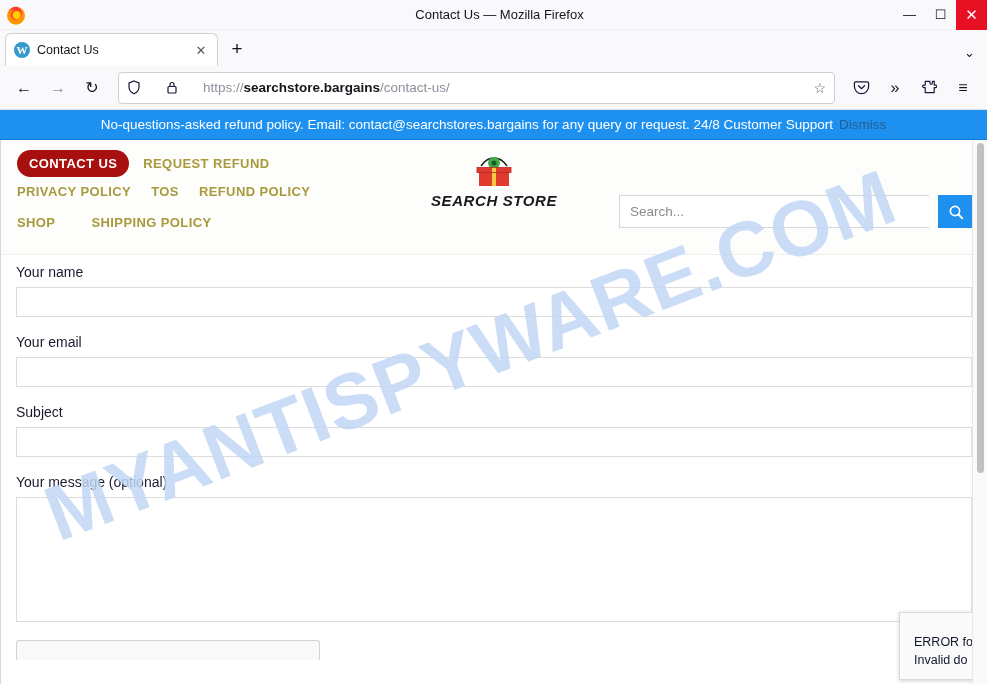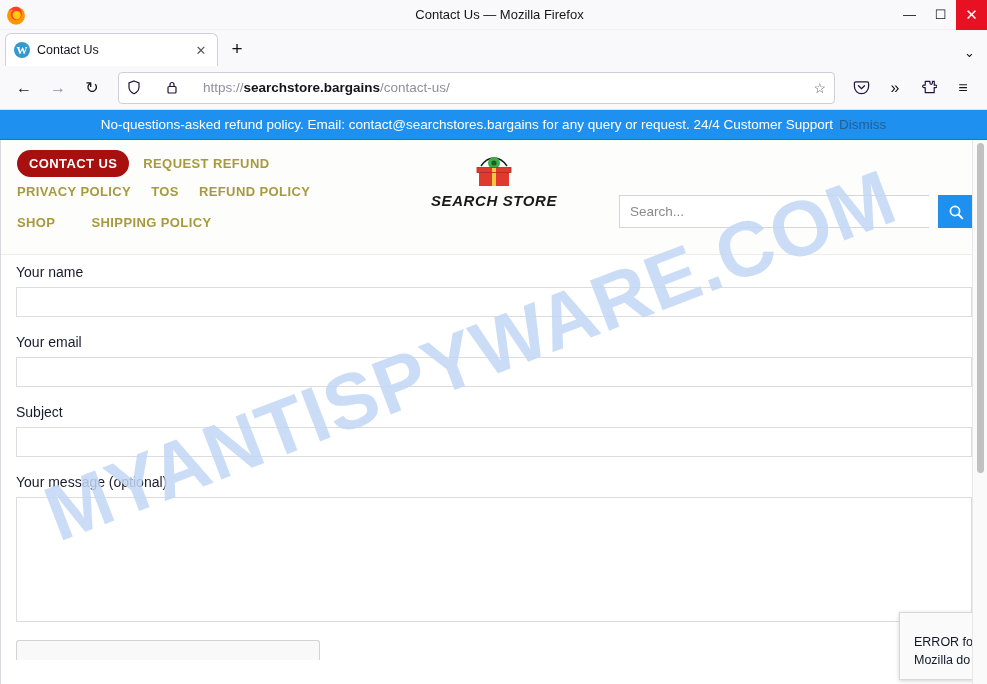--- a/index.html
+++ b/index.html
@@ -249,21 +249,21 @@
     <div class="navbtn">
       <svg width="16" height="17" viewBox="0 0 17 18">
         <path d="M6.5 2.5h3v1.8a1.3 1.3 0 002.6 0V2.5h2v4h1.6a1.3 1.3 0 010 2.6H14v5.4H4.5V9.1H3a1.3 1.3 0 010-2.6h1.5v-4z" fill="none" stroke="#20123a" stroke-width="1.25" stroke-linejoin="round"></path>
       </svg>
     </div>
     <div class="navbtn">≡</div>
   </div>
 </div>
 
 <div id="promo">
-  <span>No-questions-asked refund policy. Email: contact@searchstores.bargains for any query or request. 24/4 Customer Support</span>
+  <span>No-questions-asked refund policy. Email: contact@searchstores.bargains for any query or request. 24/8 Customer Support</span>
   <span id="promo-dismiss">Dismiss</span>
 </div>
 
 <div id="viewport">
 
   <div id="watermark">MYANTISPYWARE.COM</div>
 
   <div id="site-header">
 
     <div id="menu-wrap">
@@ -317,19 +317,19 @@
     <input class="field-input" type="text" style="">
 
     <label class="field-label">Your message (optional)</label>
     <textarea id="msg-box" style=""></textarea>
 
     <div id="captcha-stub"></div>
   </div>
 
   <div id="recaptcha-error">
     <div>ERROR fo</div>
-    <div>Mozilla do</div>
+    <div>Invalid do</div>
   </div>
 
   <div id="scrollbar">
     <div id="scroll-thumb"></div>
   </div>
 </div>
 
 </body></html>

